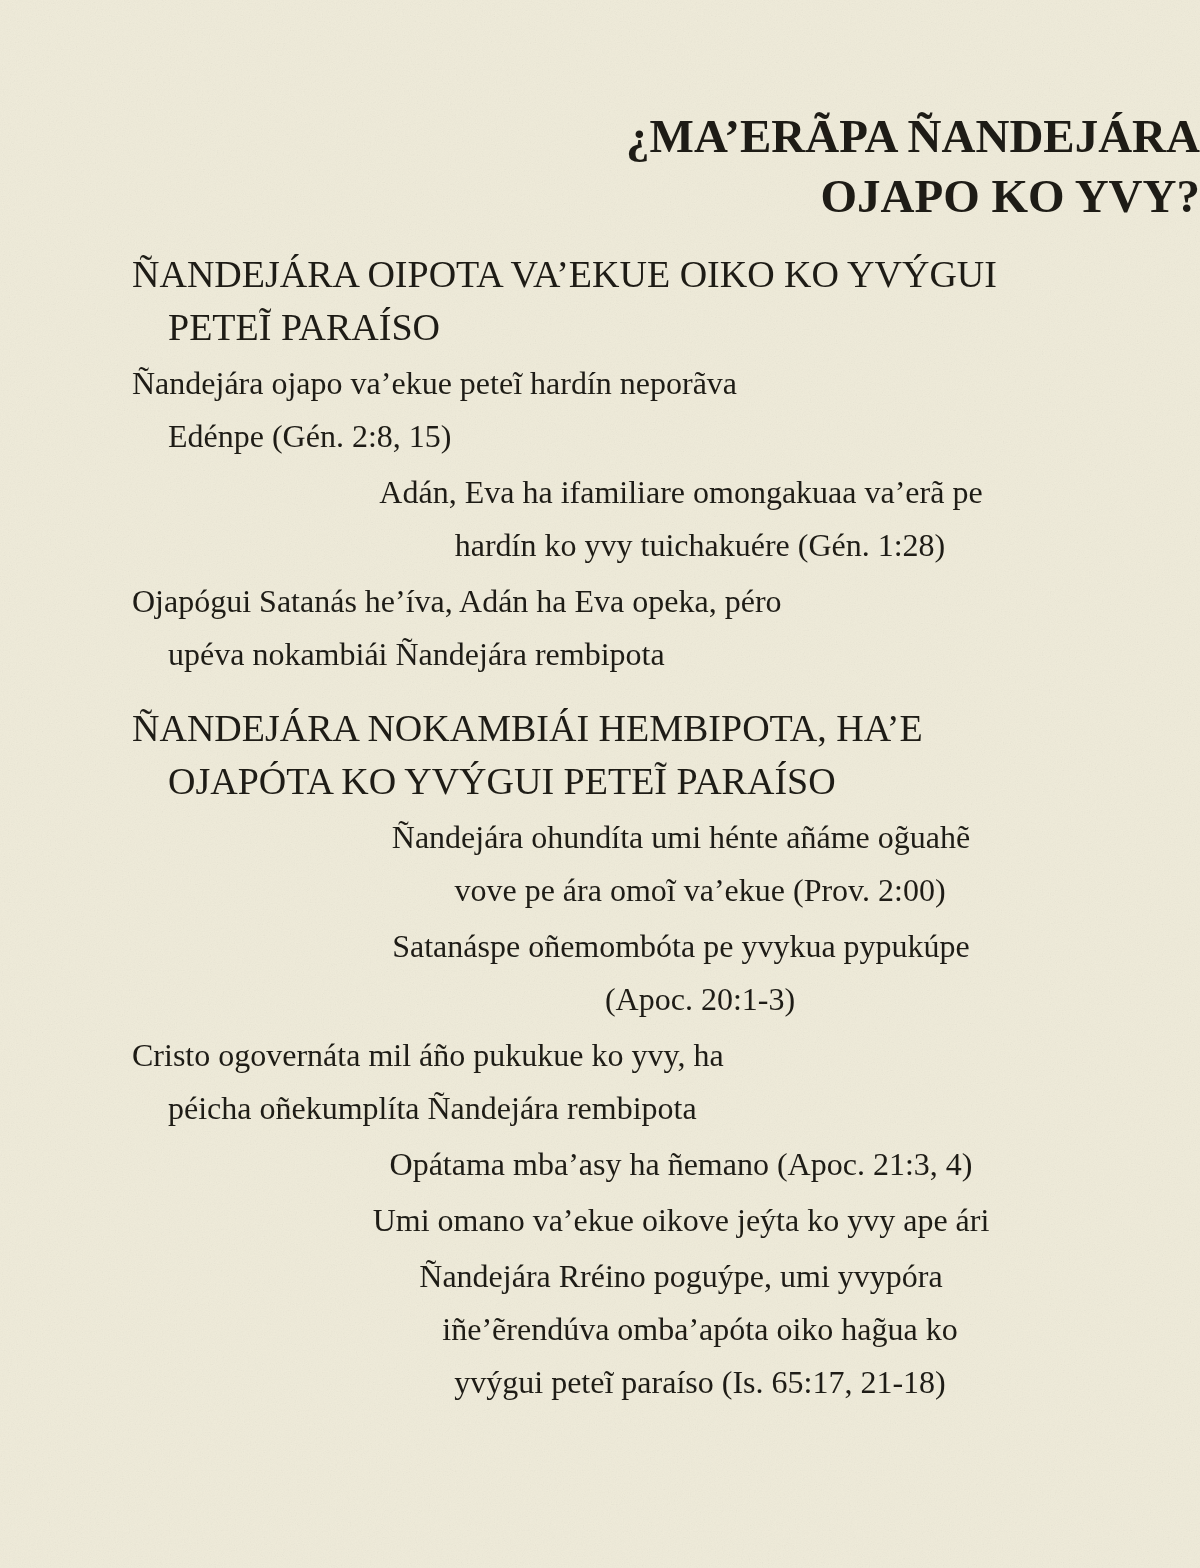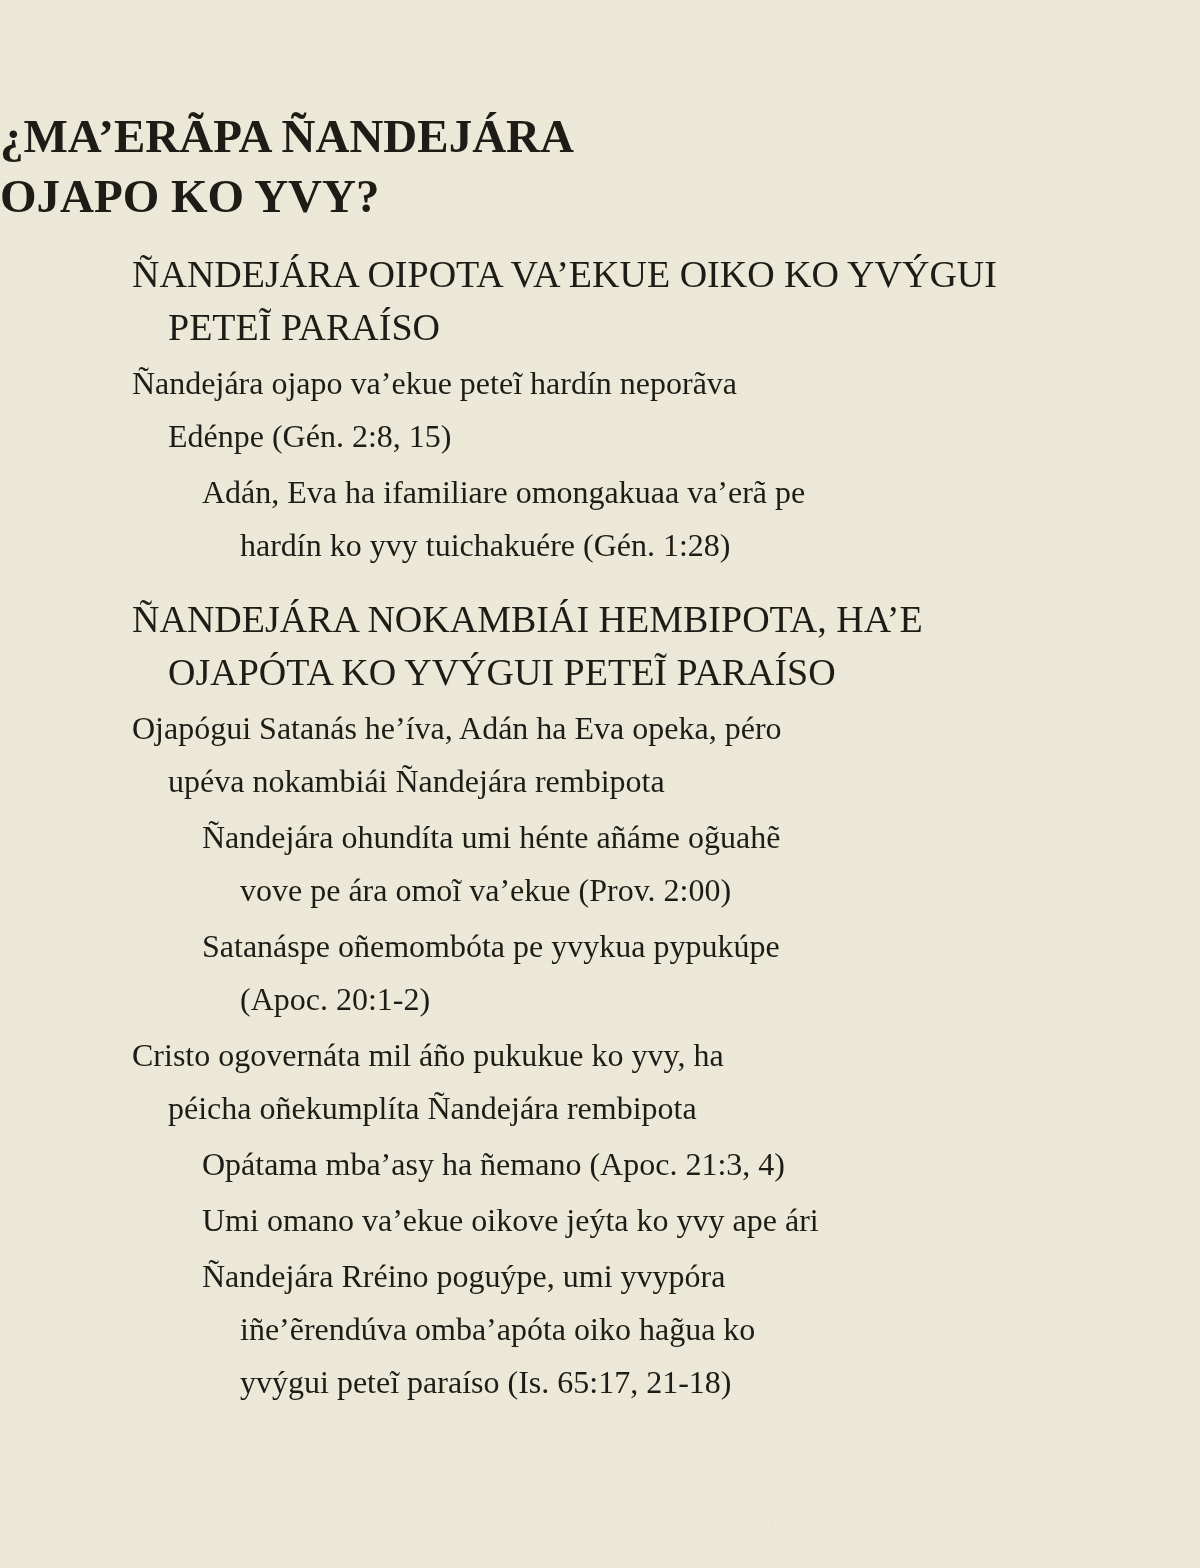--- a/index.html
+++ b/index.html
@@ -27,41 +27,42 @@
   .content {
     position: relative;
     z-index: 1;
     padding-top: 106px;
   }
   .title {
     margin: 0 0 22px 0;
     font-size: 47px;
     line-height: 60px;
     font-weight: bold;
-    text-align: left;
+    text-align: right;
     white-space: pre-line;
   }
   .content p {
     margin: 0 0 3px 0;
     font-size: 32px;
     line-height: 53px;
     white-space: pre-line;
   }
   .content p.caps { font-size: 38px; }
   .content p.l1 {
     margin-left: 132px;
     margin-right: 40px;
     padding-left: 36px;
     text-indent: -36px;
   }
   .content p.l2 {
     margin-left: 202px;
     margin-right: 40px;
     padding-left: 38px;
     text-indent: -38px;
+    text-align: center;
   }
   .content p.space-before { margin-top: 21px; }
 </style>
 </head>
 <body style="background: rgb(239, 235, 217);">
 
 <div class="page" style="color: rgb(30, 28, 22);">
 
   <svg class="texture" xmlns="http://www.w3.org/2000/svg" width="1200" height="1568" aria-hidden="true">
     <filter id="grain" x="0" y="0" width="100%" height="100%">
@@ -77,28 +78,28 @@
 OJAPO KO YVY?</h1>
 
     <main>
 
     <p class="l1 caps">ÑANDEJÁRA OIPOTA VA’EKUE OIKO KO YVÝGUI
 PETEĨ PARAÍSO</p>
         <p class="l1">Ñandejára ojapo va’ekue peteĩ hardín neporãva
 Edénpe (Gén. 2:8, 15)</p>
         <p class="l2">Adán, Eva ha ifamiliare omongakuaa va’erã pe
 hardín ko yvy tuichakuére (Gén. 1:28)</p>
+        <p class="l1">Ojapógui Satanás he’íva, Adán ha Eva opeka, péro
+upéva nokambiái Ñandejára rembipota</p>
         <p class="l1 caps space-before">ÑANDEJÁRA NOKAMBIÁI HEMBIPOTA, HA’E
 OJAPÓTA KO YVÝGUI PETEĨ PARAÍSO</p>
-        <p class="l1">Ojapógui Satanás he’íva, Adán ha Eva opeka, péro
-upéva nokambiái Ñandejára rembipota</p>
         <p class="l2">Ñandejára ohundíta umi hénte añáme og̃uahẽ
 vove pe ára omoĩ va’ekue (Prov. 2:00)</p>
         <p class="l2">Satanáspe oñemombóta pe yvykua pypukúpe
-(Apoc. 20:1-2)</p>
+(Apoc. 20:1-3)</p>
         <p class="l1">Cristo ogovernáta mil áño pukukue ko yvy, ha
 péicha oñekumplíta Ñandejára rembipota</p>
         <p class="l2">Opátama mba’asy ha ñemano (Apoc. 21:3, 4)</p>
         <p class="l2">Umi omano va’ekue oikove jeýta ko yvy ape ári</p>
         <p class="l2">Ñandejára Rréino poguýpe, umi yvypóra
 iñe’ẽrendúva omba’apóta oiko hag̃ua ko
 yvýgui peteĩ paraíso (Is. 65:17, 21-18)</p>
       </main>
   </div>
 

